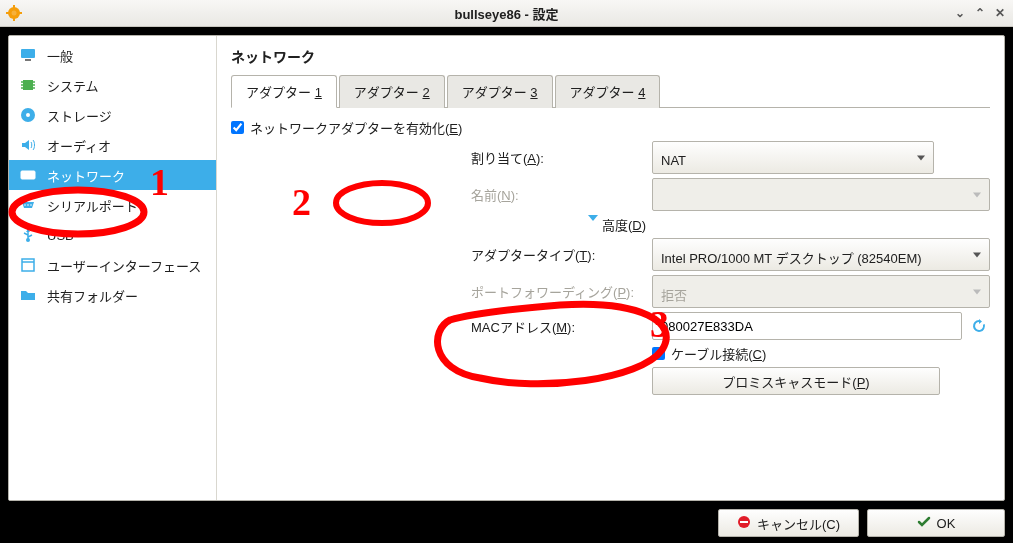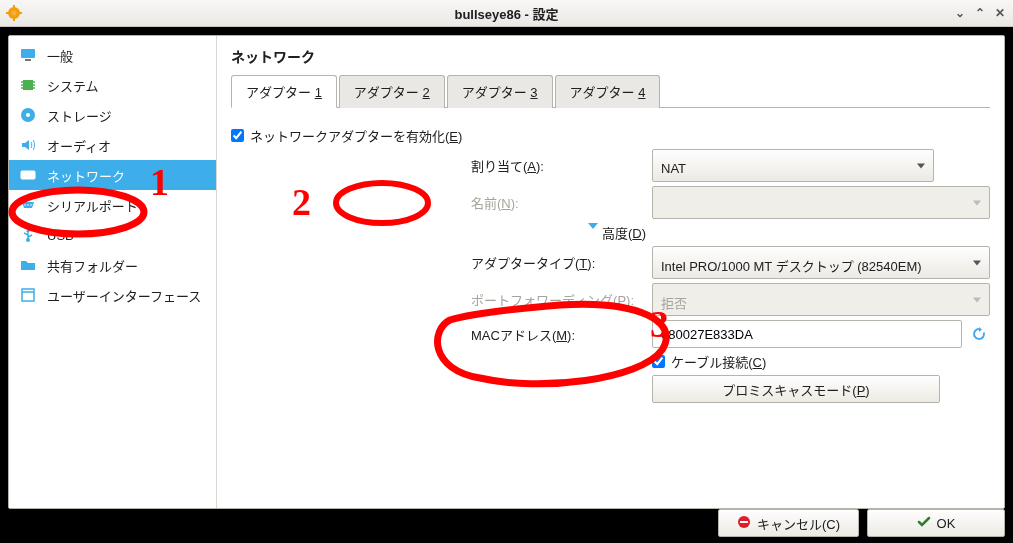--- a/index.html
+++ b/index.html
@@ -14,21 +14,21 @@
 .main{flex:1;display:flex;background:#fff;border:1px solid #b5b3ab;border-radius:2px;overflow:hidden}
 
 .sidebar{width:208px;background:#fff;border-right:1px solid #d9d7cf;padding:4px 0;box-sizing:border-box}
 .sidebar .item{height:30px;display:flex;align-items:center;padding:0 10px;gap:10px;cursor:default}
 .sidebar .item .icon{width:18px;height:18px;display:flex;align-items:center;justify-content:center;flex-shrink:0}
 .sidebar .item.active{background:#3daee9;color:#fff}
 .sidebar .item.active svg *{stroke:#fff;fill:#fff}
 
 .content{flex:1;padding:10px 14px 14px 14px;box-sizing:border-box;display:flex;flex-direction:column;position:relative}
 .content h2{margin:0 0 8px 0;font-size:14px;font-weight:bold}
-.tabs{display:flex;border-bottom:1px solid #b5b3ab;margin-bottom:18px}
+.tabs{display:flex;border-bottom:1px solid #b5b3ab;margin-bottom:10px}
 .tabs .tab{padding:6px 14px 6px 14px;border:1px solid #b5b3ab;border-bottom:none;background:#e9e8e4;margin-right:2px;border-radius:3px 3px 0 0;position:relative;top:1px;cursor:default;font-size:13px}
 .tabs .tab.active{background:#fff;border-bottom:1px solid #fff}
 .tabs .tab .accel{text-decoration:underline}
 
 .form{display:flex;flex-direction:column;gap:4px}
 .row{display:flex;align-items:center;gap:6px}
 .row .lbl{width:175px;text-align:left;font-size:13px}
 .row .lbl.disabled{color:#a6a49c}
 .row .accel{text-decoration:underline}
 .select{flex:1;max-width:560px;height:26px;border:1px solid #b5b3ab;background:linear-gradient(#fefefe,#eceae3);border-radius:2px;display:flex;align-items:center;padding:5px 22px 0 8px;position:relative;cursor:default;font-size:13px}
@@ -37,21 +37,21 @@
 .select.disabled{background:#efeee9;color:#a6a49c;cursor:default}
 .select.disabled::after{border-top-color:#bbb}
 .input{flex:1;max-width:530px;height:26px;border:1px solid #b5b3ab;background:#fff;border-radius:2px;padding:0 8px;font-size:13px}
 .icon-btn{width:22px;height:22px;display:flex;align-items:center;justify-content:center;cursor:pointer}
 .checkbox{display:flex;align-items:center;gap:6px;font-size:13px}
 .checkbox input{margin:0}
 .button{height:26px;padding:0 18px;border:1px solid #b5b3ab;background:linear-gradient(#fefefe,#eceae3);border-radius:2px;display:inline-flex;align-items:center;justify-content:center;cursor:default;font-size:13px}
 .advanced-toggle{display:flex;align-items:flex-start;gap:4px;cursor:pointer;font-size:13px}
 .advanced-toggle .tri{width:0;height:0;border-left:5px solid transparent;border-right:5px solid transparent;border-top:6px solid #3daee9}
 
-.footer{display:flex;justify-content:flex-end;gap:8px;padding-top:0}
+.footer{display:flex;justify-content:flex-end;gap:8px;padding-top:8px}
 .footer .button{min-width:100px;gap:6px}
 
 
 .anno{position:absolute;pointer-events:none}
 .anno.num{font-family:"Comic Sans MS","Segoe Script",cursive;font-size:38px;font-weight:bold;color:#ff0000}
 </style>
 </head>
 <body>
 
 <div class="window">
@@ -152,33 +152,33 @@
                 <path d="M9 3l-2 3h4z" fill="#3daee9"></path>
                 <line x1="9" y1="9" x2="5" y2="7" stroke="#3daee9" stroke-width="1.5"></line>
                 <line x1="9" y1="11" x2="13" y2="9" stroke="#3daee9" stroke-width="1.5"></line>
               </svg>
             </span>
             <span>USB</span>
           </div>
           <div class="item">
             <span class="icon">
               <svg width="18" height="18" viewBox="0 0 18 18">
-                <path d="M2 5h5l2 2h7v7H2z" fill="#3daee9"></path>
-              </svg>
-            </span>
-            <span>共有フォルダー</span>
-          </div>
-          <div class="item">
-            <span class="icon">
-              <svg width="18" height="18" viewBox="0 0 18 18">
                 <rect x="3" y="3" width="12" height="12" fill="none" stroke="#3daee9" stroke-width="1.5"></rect>
                 <line x1="3" y1="6" x2="15" y2="6" stroke="#3daee9" stroke-width="1.5"></line>
               </svg>
             </span>
             <span>ユーザーインターフェース</span>
+          </div>
+          <div class="item">
+            <span class="icon">
+              <svg width="18" height="18" viewBox="0 0 18 18">
+                <path d="M2 5h5l2 2h7v7H2z" fill="#3daee9"></path>
+              </svg>
+            </span>
+            <span>共有フォルダー</span>
           </div>
         </div>
 
       <div class="content">
         <h2>ネットワーク</h2>
 
         <div class="tabs" id="tabs">
             <div class="tab active">アダプター <span class="accel">1</span></div>
             <div class="tab">アダプター <span class="accel">2</span></div>
             <div class="tab">アダプター <span class="accel">3</span></div>

